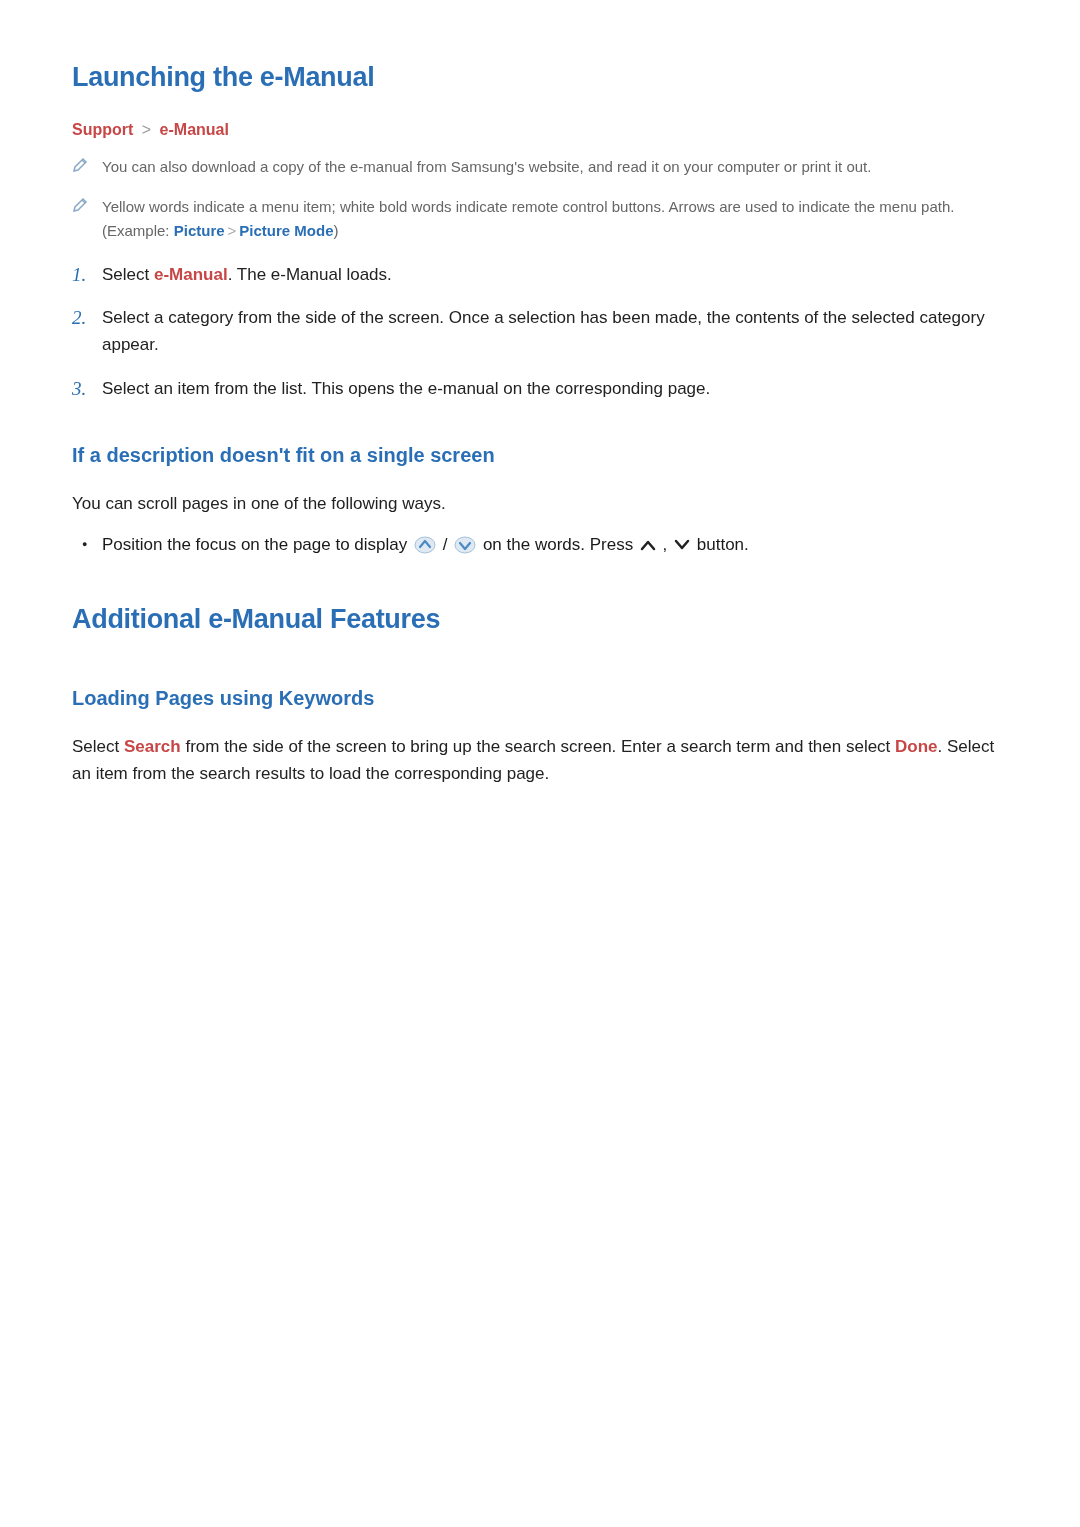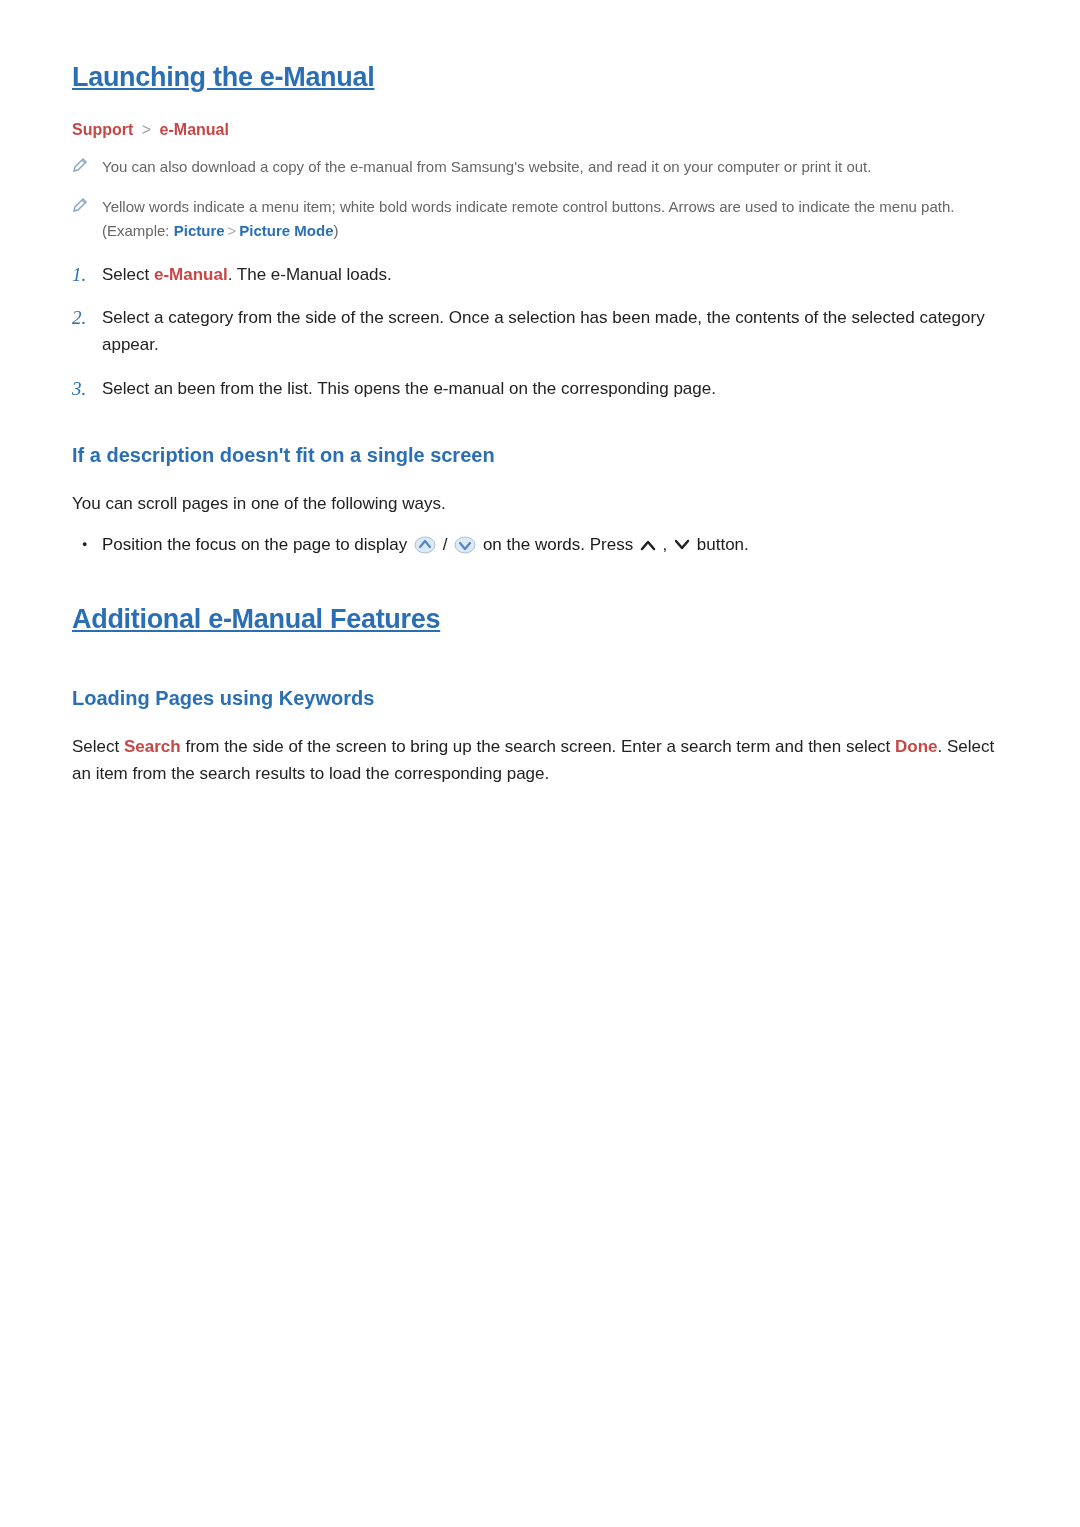--- a/index.html
+++ b/index.html
@@ -23,21 +23,20 @@
       font-weight: 600;
       letter-spacing: -0.5px;
       margin-bottom: 72px;
     }
     .h2 {
       color: #2a6fb5;
       font-size: 27px;
       font-weight: 600;
       letter-spacing: -0.3px;
       margin-bottom: 28px;
-      text-decoration: underline;
     }
     .breadcrumb {
       font-size: 16px;
       font-weight: 700;
       margin-bottom: 14px;
     }
     .breadcrumb .bc-accent {
       color: #c74646;
     }
     .breadcrumb .bc-sep {
@@ -189,21 +188,21 @@
     </ul>
 
     <ol class="ordered-list">
       <li>
         <span>Select </span><span class="accent-red">e-Manual</span><span>. The e-Manual loads.</span>
       </li>
       <li>
         <span>Select a category from the side of the screen. Once a selection has been made, the contents of the selected category appear.</span>
       </li>
       <li>
-        <span>Select an been from the list. This opens the e-manual on the corresponding page.</span>
+        <span>Select an item from the list. This opens the e-manual on the corresponding page.</span>
       </li>
     </ol>
 
     <h3 class="h3">If a description doesn't fit on a single screen</h3>
     <p class="body-text">You can scroll pages in one of the following ways.</p>
     <ul class="bullet-list">
       <li>
         <span>Position the focus on the page to display </span>
         <svg class="inline-icon" width="22" height="18" viewBox="0 0 22 18">
           <ellipse cx="11" cy="9" rx="10" ry="8" fill="#dfe9f3" stroke="#a8c2da" stroke-width="1"></ellipse>

